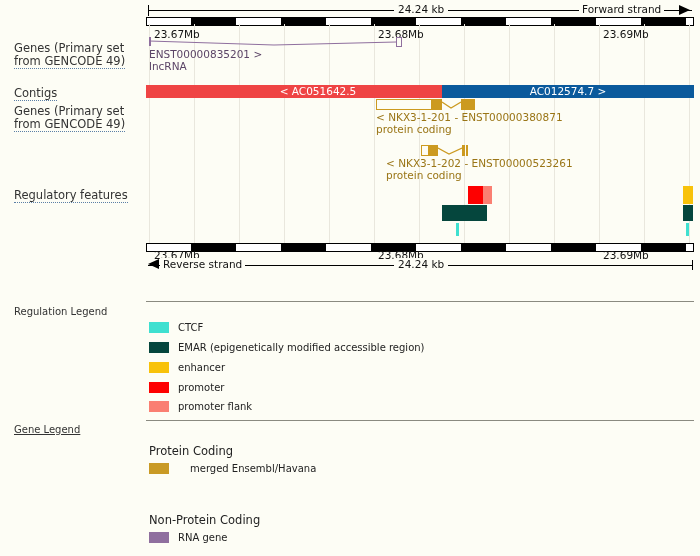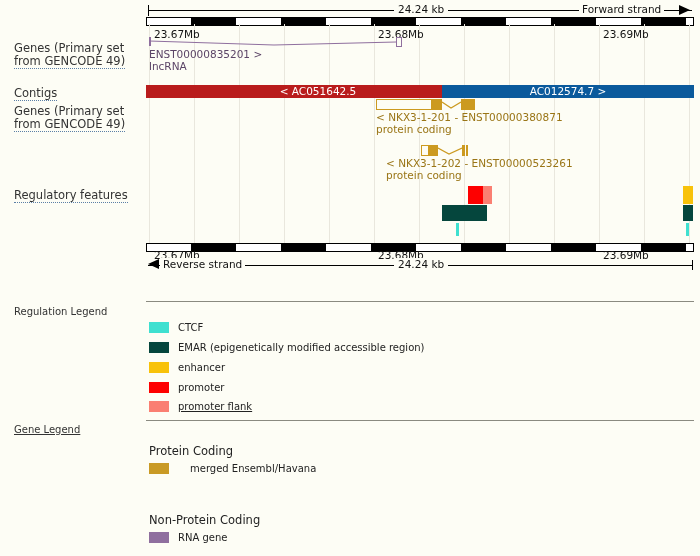--- a/index.html
+++ b/index.html
@@ -112,21 +112,21 @@
   <div class="mb" style="left:457px;top:28px;">23.69Mb</div>
 
   <div class="rna-cap" style="left:3px;top:37px;height:9px;"></div>
   <svg class="abs" style="left:3px;top:38px;" width="250" height="9">
     <polyline points="0,3 125,7 247,4" fill="none" stroke="#8f6f9e" stroke-width="1"></polyline>
   </svg>
   <div class="rna-box" style="left:250px;top:37px;width:6px;height:10px;"></div>
   <div class="feat-text" style="left:3px;top:48px;color:#5b4466;"><span>ENST00000835201 &gt;</span>
 <span>lncRNA</span></div>
 
-  <div class="contig" style="left:0px;top:85px;width:344px;background:#b91c1c;">&lt; AC051642.5</div>
+  <div class="contig" style="left:0px;top:85px;width:344px;background:#ef4444;">&lt; AC051642.5</div>
   <div class="contig" style="left:296px;top:85px;width:252px;background:#0b5a9c;">AC012574.7 &gt;</div>
 
   <div class="ex-open" style="left:230px;top:99px;width:56px;height:11px;"></div>
   <div class="ex-fill" style="left:286px;top:99px;width:10px;height:11px;"></div>
   <svg class="abs" style="left:296px;top:100px;" width="19" height="10">
     <polyline points="0,2 9,8 19,2" fill="none" stroke="#cc9a20" stroke-width="1.2"></polyline>
   </svg>
   <div class="ex-fill" style="left:315px;top:99px;width:14px;height:11px;"></div>
   <div class="feat-text" style="left:230px;top:111px;color:#9a7516;"><span>&lt; NKX3-1-201 - ENST00000380871</span>
 <span>protein coding</span></div>
@@ -179,21 +179,21 @@
 <div class="sw" style="left:149px;top:342px;background:#05463d;"></div>
 <div class="lg-text" style="left:178px;top:342px;">EMAR (epigenetically modified accessible region)</div>
 
 <div class="sw" style="left:149px;top:362px;background:#f8c20a;"></div>
 <div class="lg-text" style="left:178px;top:362px;">enhancer</div>
 
 <div class="sw" style="left:149px;top:382px;background:#fe0000;"></div>
 <div class="lg-text" style="left:178px;top:382px;">promoter</div>
 
 <div class="sw" style="left:149px;top:401px;background:#fa7f72;"></div>
-<div class="lg-text" style="left:178px;top:401px;text-decoration:underline;">promoter flank</div>
+<div class="lg-text" style="left:178px;top:401px;">promoter flank</div>
 
 <div class="hr" style="left:146px;top:420px;width:548px;"></div>
 <div class="legend-label" style="top:424px;text-decoration:underline;">Gene Legend</div>
 
 <div class="lg-head" style="left:149px;top:444px;">Protein Coding</div>
 <div class="sw" style="left:149px;top:463px;background:#c99a25;"></div>
 <div class="lg-text" style="left:190px;top:463px;">merged Ensembl/Havana</div>
 
 <div class="lg-head" style="left:149px;top:513px;">Non-Protein Coding</div>
 <div class="sw" style="left:149px;top:532px;background:#8f6f9e;"></div>

